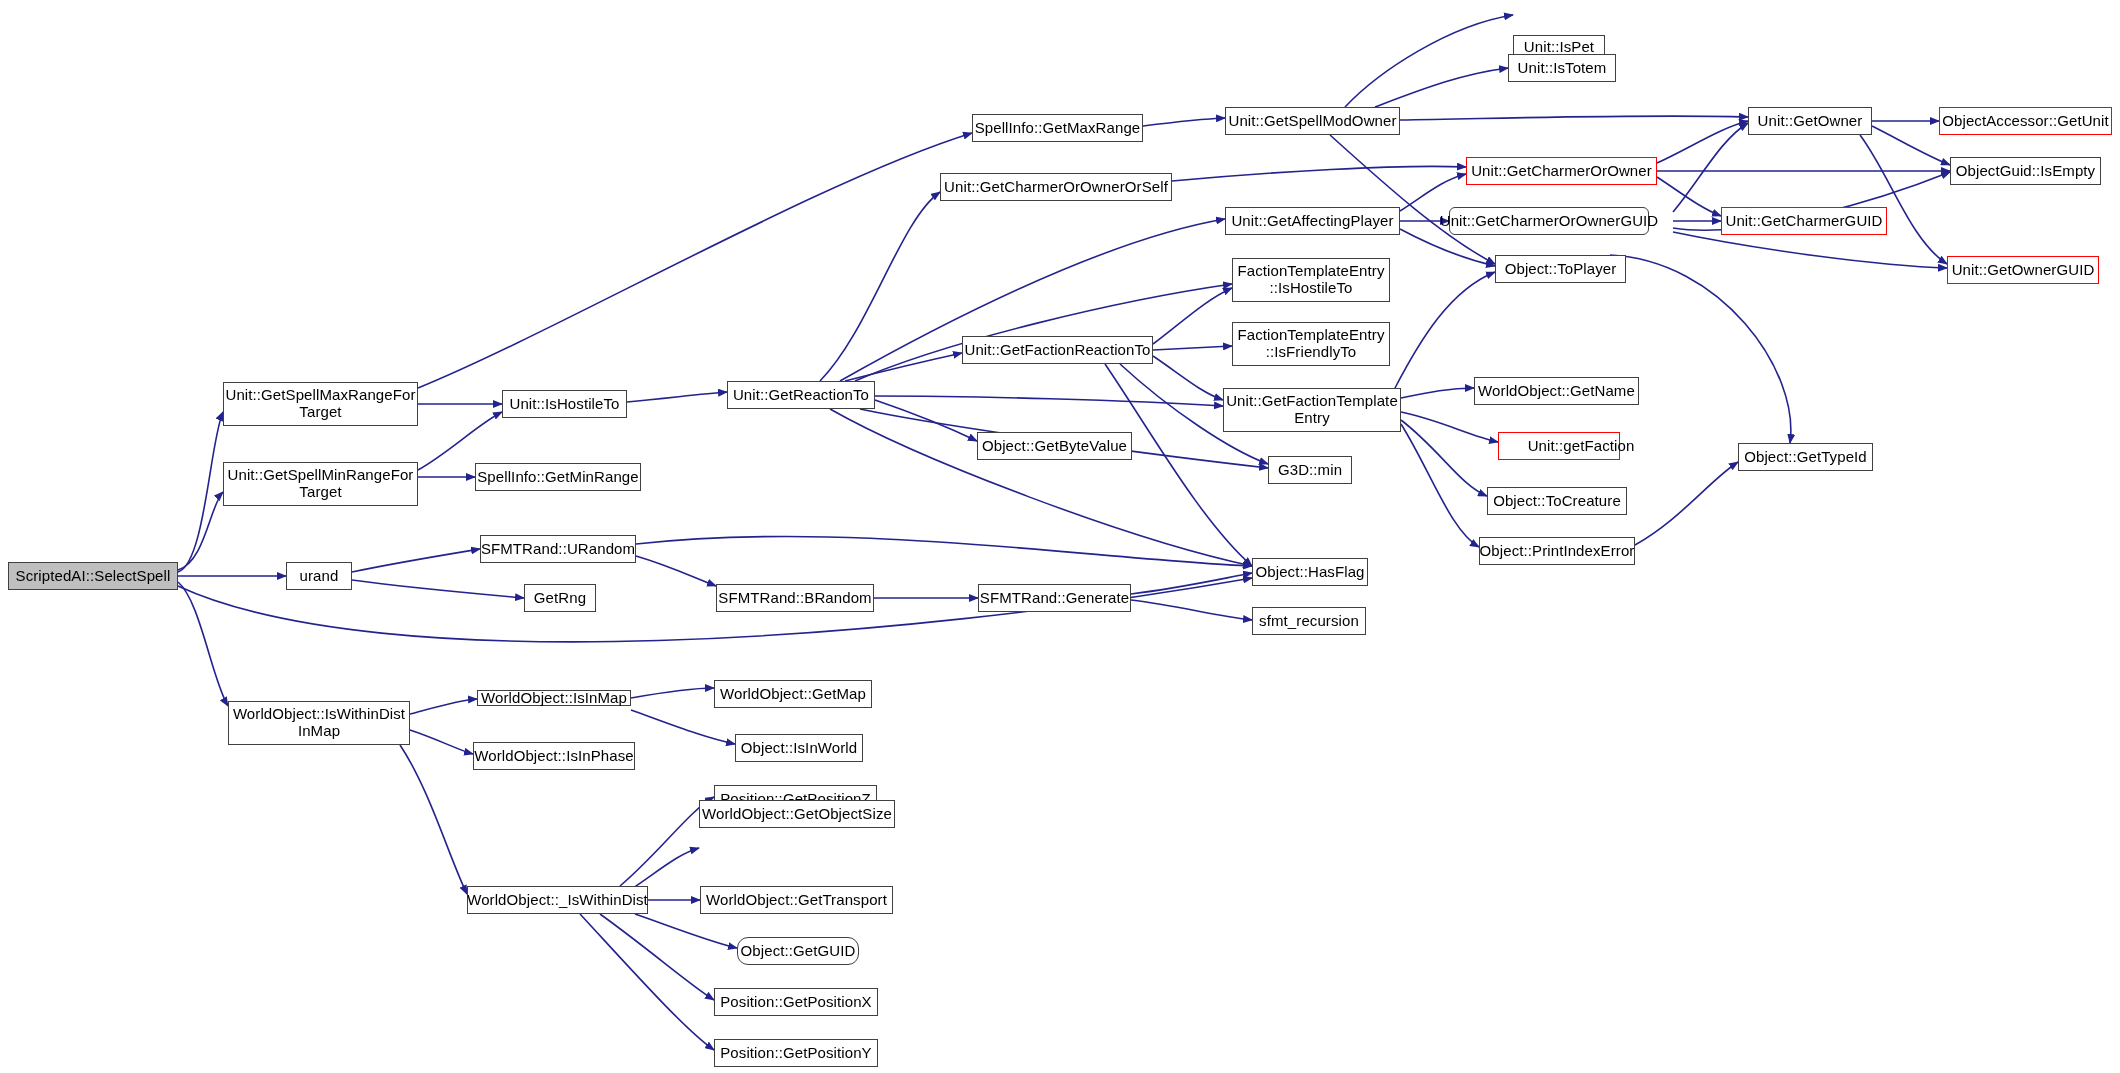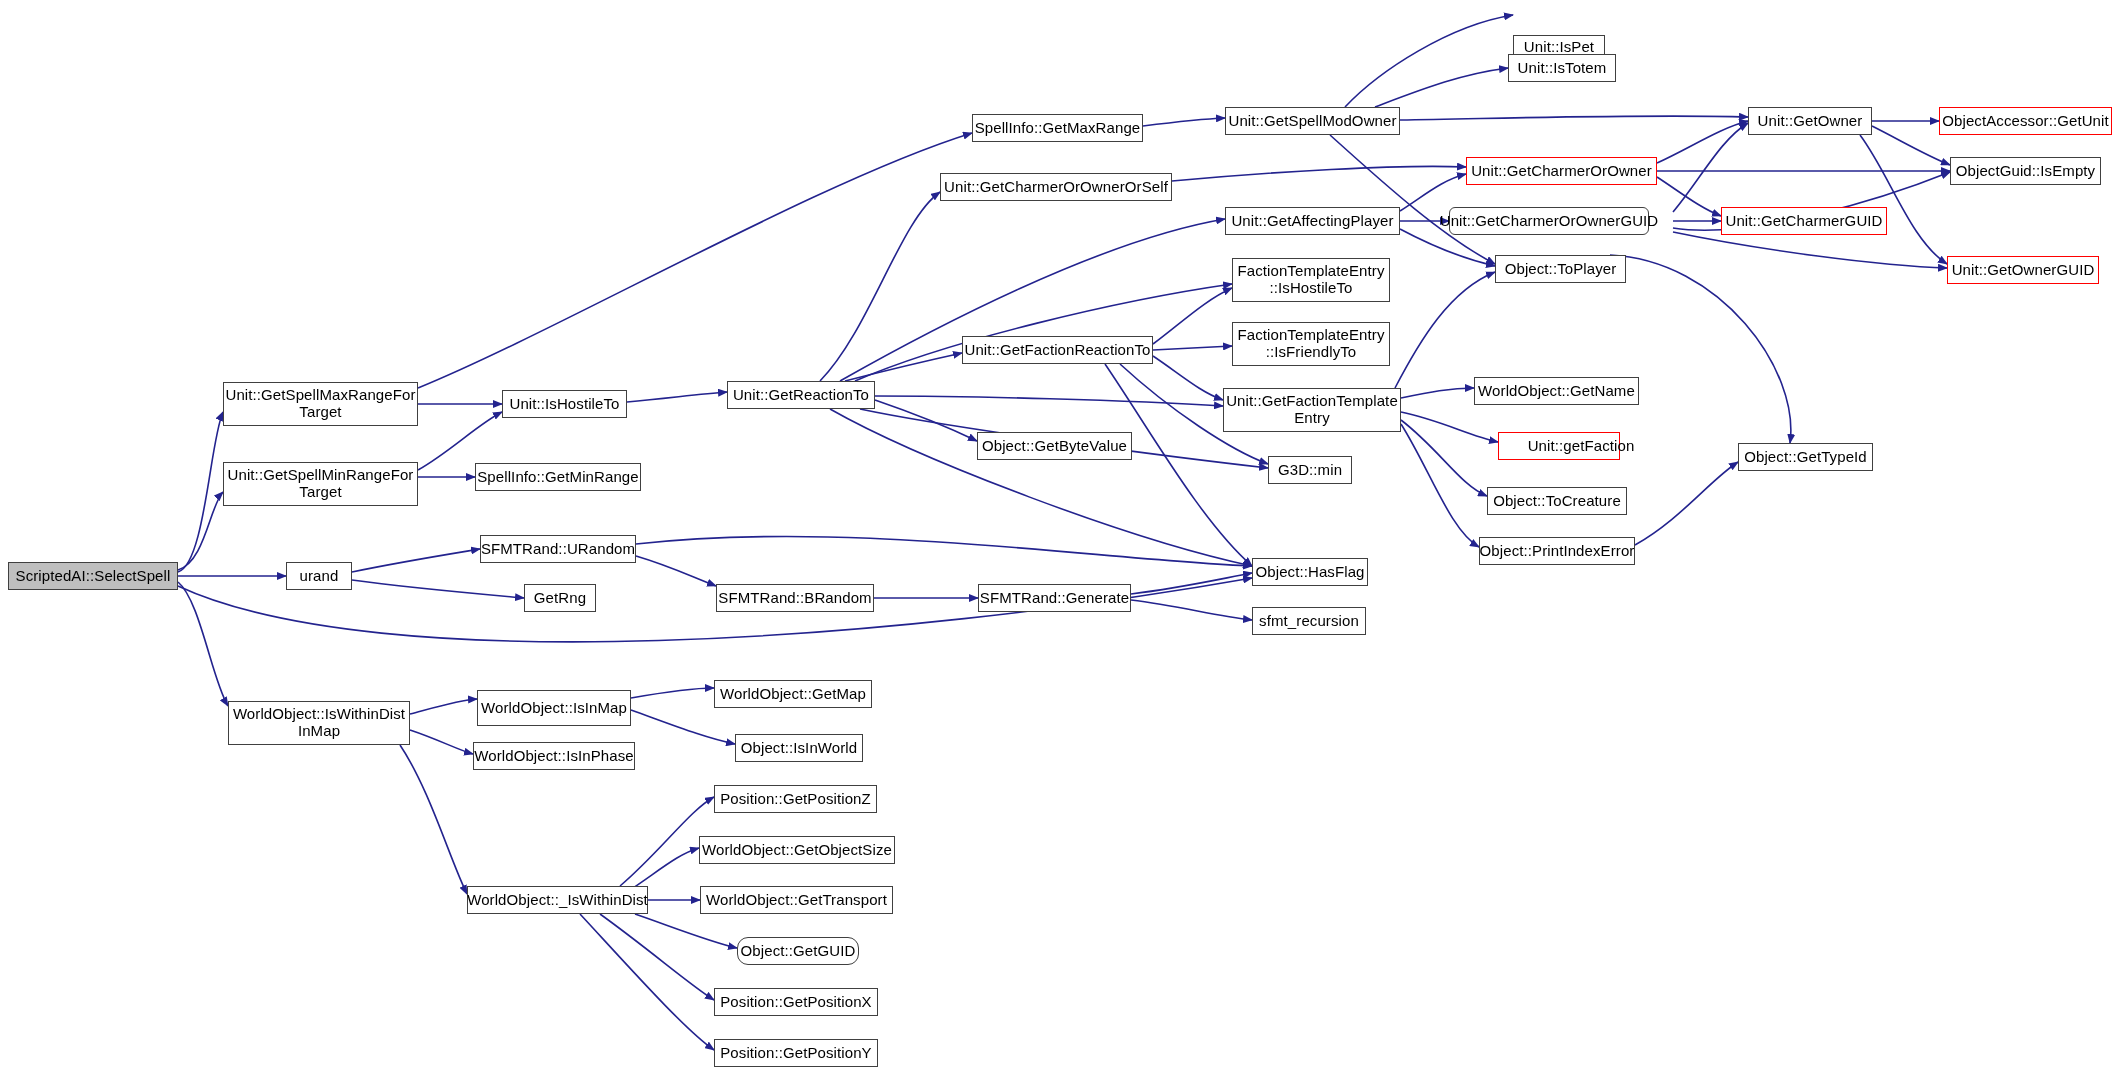--- a/index.html
+++ b/index.html
@@ -131,25 +131,25 @@
       <div class="node" style="left: 1474px; top: 377px; width: 165px; height: 28px;">WorldObject::GetName</div>
       <div class="node red" style="left: 1498px; top: 432px; width: 122px; height: 28px; padding-left: 48px;">Unit::getFaction</div>
       <div class="node" style="left: 1487px; top: 487px; width: 140px; height: 28px;">Object::ToCreature</div>
       <div class="node" style="left: 1479px; top: 537px; width: 156px; height: 28px;">Object::PrintIndexError</div>
       <div class="node" style="left: 1738px; top: 443px; width: 135px; height: 28px;">Object::GetTypeId</div>
       <div class="node" style="left: 1748px; top: 107px; width: 124px; height: 28px;">Unit::GetOwner</div>
       <div class="node red" style="left: 1721px; top: 207px; width: 166px; height: 28px;">Unit::GetCharmerGUID</div>
       <div class="node red" style="left: 1939px; top: 107px; width: 173px; height: 28px;">ObjectAccessor::GetUnit</div>
       <div class="node" style="left: 1950px; top: 157px; width: 151px; height: 28px;">ObjectGuid::IsEmpty</div>
       <div class="node red" style="left: 1947px; top: 256px; width: 152px; height: 28px;">Unit::GetOwnerGUID</div>
-      <div class="node" style="left: 477px; top: 690px; width: 154px; height: 36px;">WorldObject::IsInMap</div>
+      <div class="node" style="left: 477px; top: 690px; width: 154px; height: 16px;">WorldObject::IsInMap</div>
       <div class="node" style="left: 473px; top: 742px; width: 162px; height: 28px;">WorldObject::IsInPhase</div>
       <div class="node" style="left: 714px; top: 680px; width: 158px; height: 28px; text-align: right;">WorldObject::GetMap</div>
       <div class="node" style="left: 735px; top: 734px; width: 128px; height: 28px;">Object::IsInWorld</div>
       <div class="node" style="left: 467px; top: 886px; width: 181px; height: 28px;">WorldObject::_IsWithinDist</div>
       <div class="node" style="left: 714px; top: 785px; width: 163px; height: 28px;">Position::GetPositionZ</div>
-      <div class="node" style="left: 699px; top: 836px; width: 196px; height: 28px;">WorldObject::GetObjectSize</div>
+      <div class="node" style="left: 699px; top: 800px; width: 196px; height: 28px;">WorldObject::GetObjectSize</div>
       <div class="node" style="left: 700px; top: 886px; width: 193px; height: 28px;">WorldObject::GetTransport</div>
       <div class="node" style="left: 737px; top: 937px; width: 122px; height: 28px; border-radius: 11px;">Object::GetGUID</div>
       <div class="node" style="left: 714px; top: 988px; width: 164px; height: 28px;">Position::GetPositionX</div>
       <div class="node" style="left: 714px; top: 1039px; width: 164px; height: 28px;">Position::GetPositionY</div>
     </div>
 </div>
 
 </body></html>

